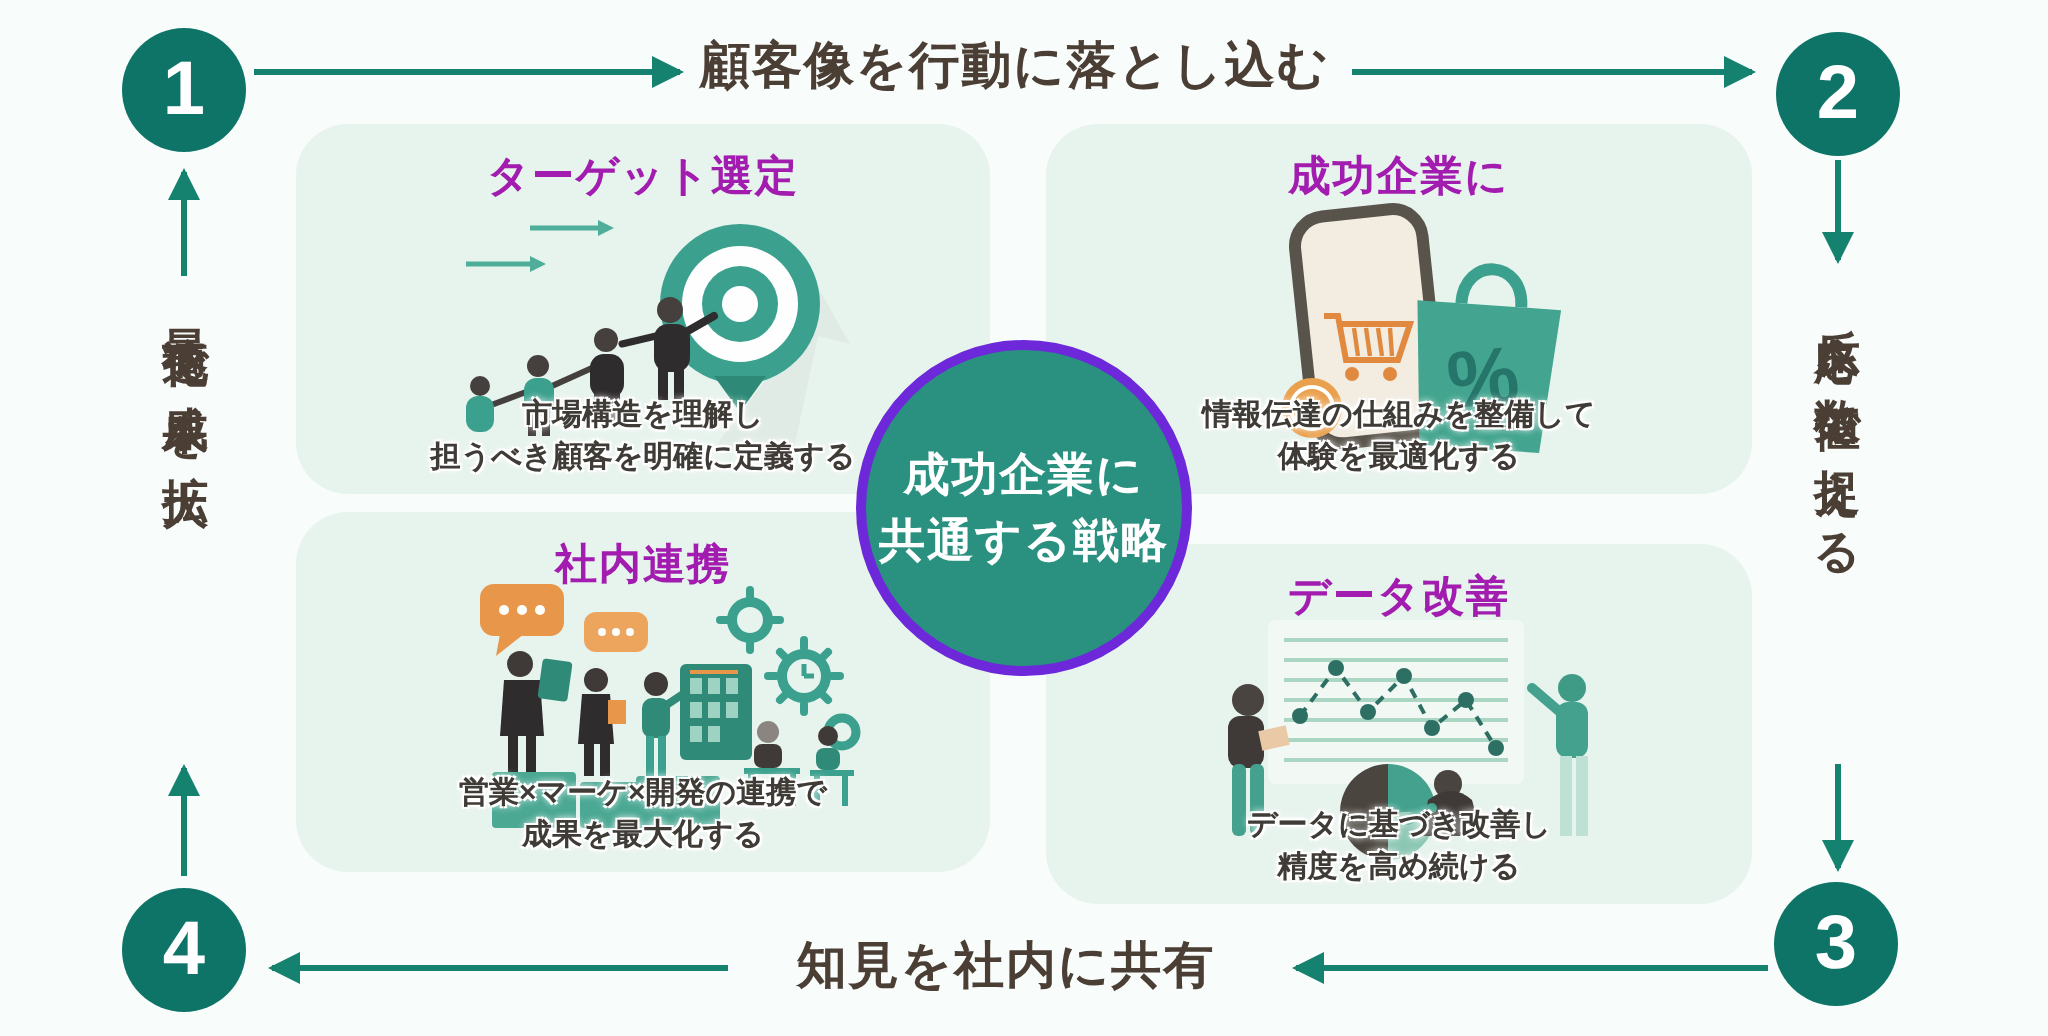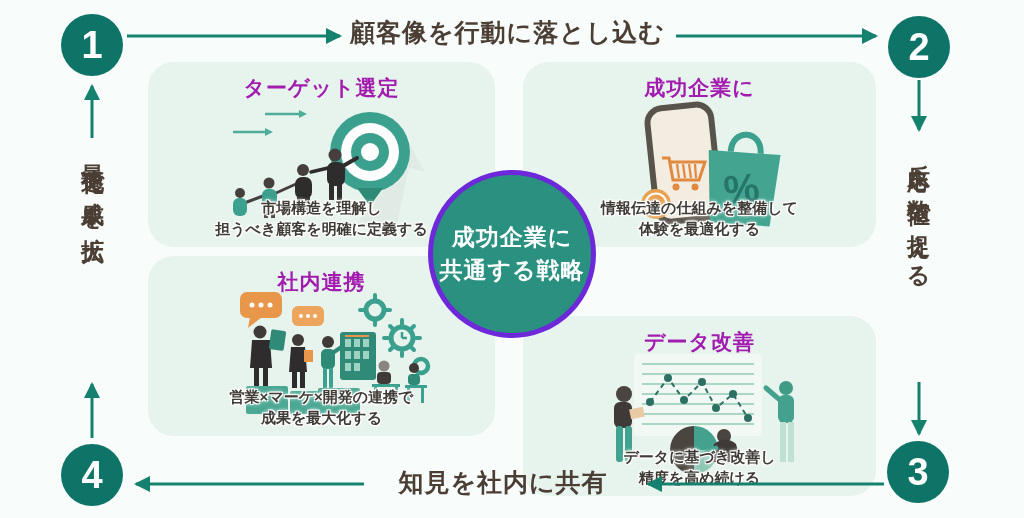--- a/index.html
+++ b/index.html
@@ -9,21 +9,21 @@
     background:#f8fcfa; overflow:hidden;
   }
   svg.arrows { position:absolute; left:0; top:0; z-index:2; }
 
   .card {
     position:absolute; background:#e7f3ed; border-radius:26px; z-index:1;
   }
   .card-tl { left:148px; top:62px;  width:347px; height:185px; }
   .card-tr { left:523px; top:62px;  width:353px; height:185px; }
   .card-bl { left:148px; top:256px; width:347px; height:180px; }
-  .card-br { left:523px; top:272px; width:353px; height:180px;margin-top:44px; }
+  .card-br { left:523px; top:272px; width:353px; height:180px; }
 
   .card-title {
     position:absolute; top:12px; left:0; width:100%; text-align:center;
     font-size:21px; font-weight:700; color:#a21caf; letter-spacing:1px; z-index:3;
   }
   .card-illu { position:absolute; left:50%; transform:translateX(-50%); z-index:1; }
   .card-tl .card-illu, .card-tr .card-illu { top:38px; }
   .card-bl .card-illu, .card-br .card-illu { top:34px; }
   .card-desc {
     position:absolute; bottom:7px; left:0; width:100%; text-align:center;

